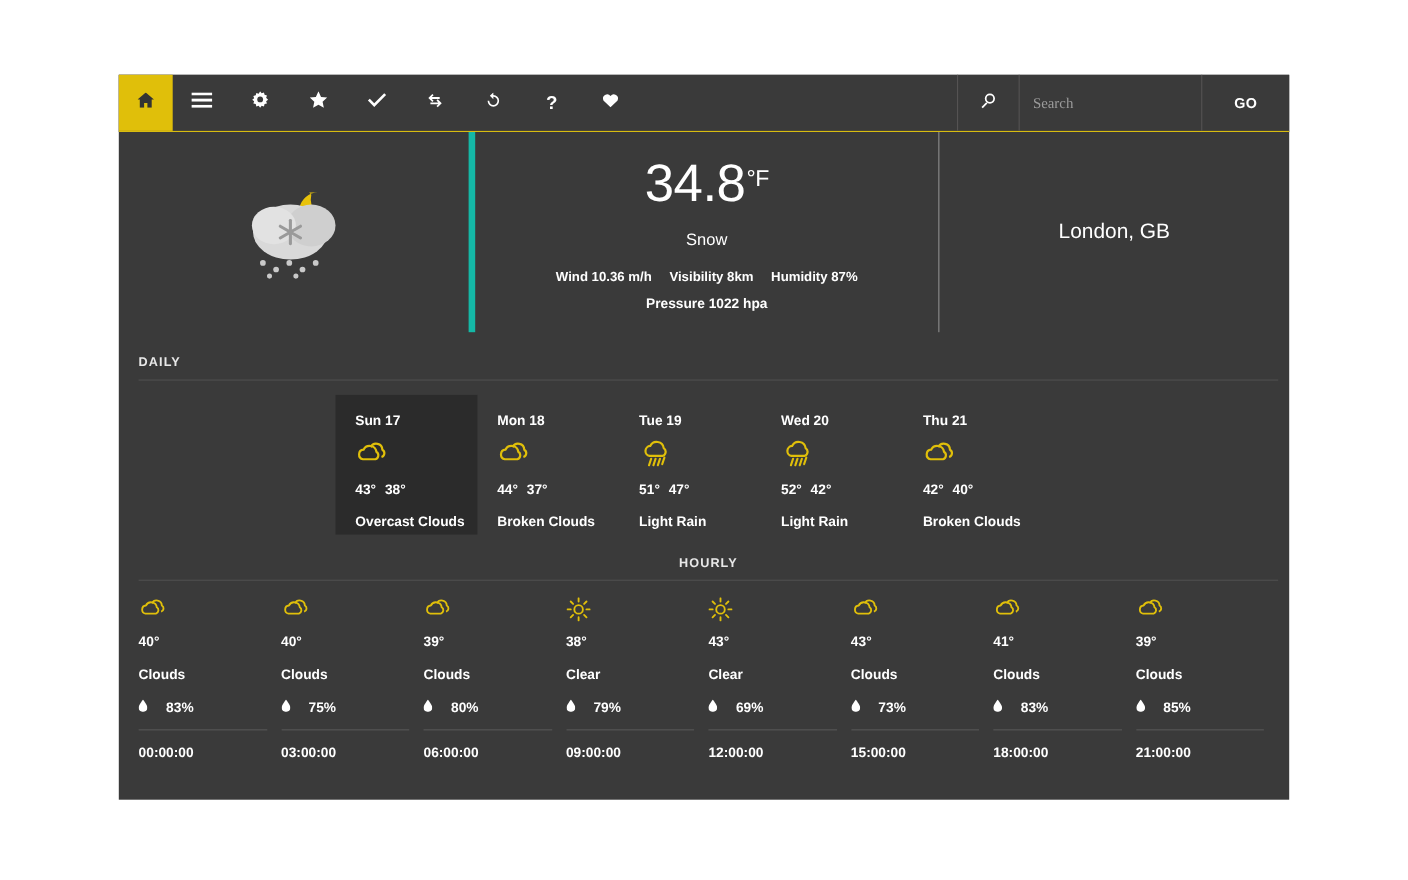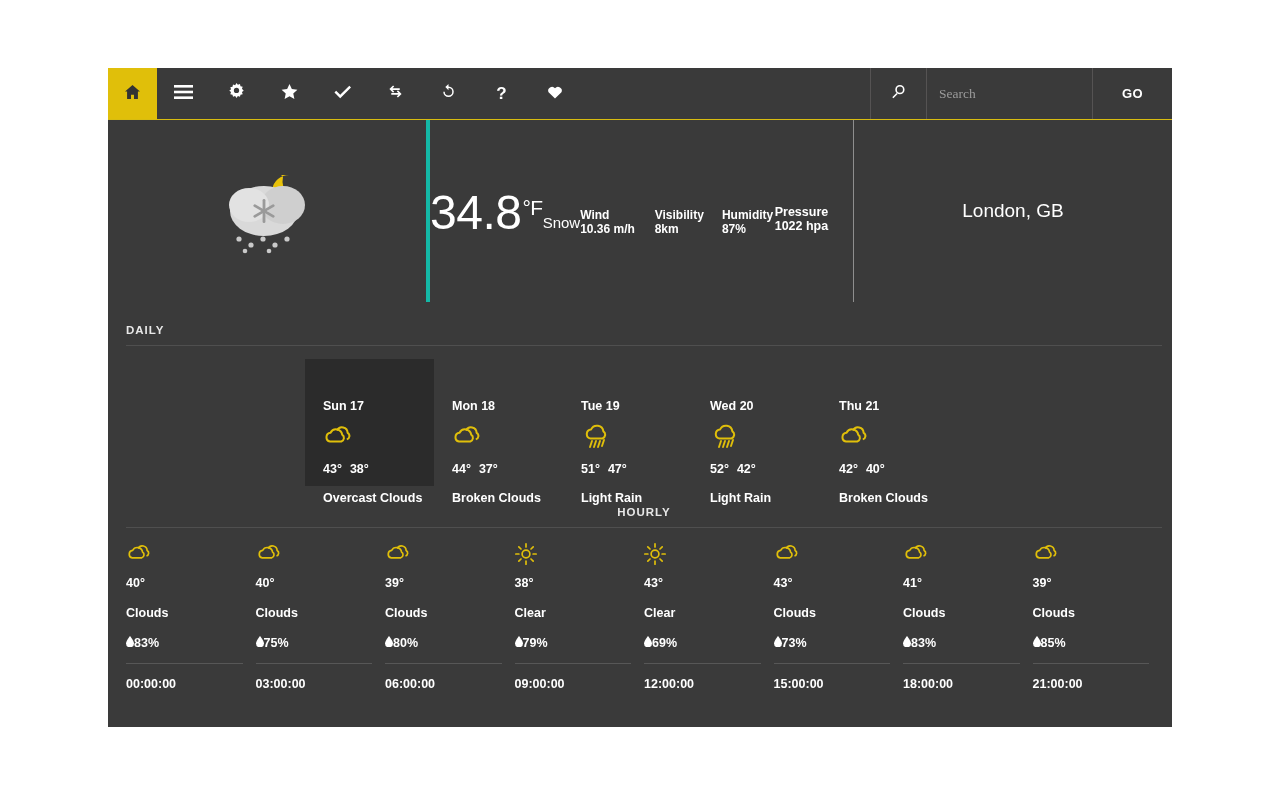--- a/index.html
+++ b/index.html
@@ -90,23 +90,23 @@
     min-height: 182px;
     display: flex;
     align-items: stretch;
   }
   .cur-icon {
     width: 318px;
     display: flex; align-items: center; justify-content: center;
   }
   .cur-main {
     width: 428px;
-    border-left: 4px solid #14b8a6;
+    border-left: 6px solid #14b8a6;
     border-right: 1px solid #8e8e8e;
-    display: flex; flex-direction: row;
+    display: flex; flex-direction: column;
     align-items: center; justify-content: center;
     padding-top: 4px;
   }
   .cur-temp {
     font-size: 48px;
     font-weight: normal;
     letter-spacing: -0.5px;
     line-height: 1;
   }
   .cur-temp .unit {
@@ -156,21 +156,21 @@
     padding-left: 197px;
     margin-top: 13px;
     height: 127px;
   }
   .daily-card {
     width: 129px;
     padding: 16px 0 0 18px;
     cursor: pointer;
   }
   .daily-card.selected { background: #2b2b2b; }
-  .d-day { font-size: 12.5px; font-weight: bold; color: #ffffff; margin-top: 24px; }
+  .d-day { font-size: 12.5px; font-weight: bold; color: #ffffff; }
   .d-icon { margin-top: 11px; height: 26px; }
   .d-temps { font-size: 12.5px; font-weight: bold; margin-top: 12px; }
   .d-temps .lo { margin-left: 8px; }
   .d-desc { font-size: 12.5px; font-weight: bold; margin-top: 15px; white-space: nowrap; }
 
   
   .hourly-row {
     display: flex;
     margin: 8px 10px 0 18px;
     height: 140px;
@@ -178,21 +178,21 @@
   .hourly-card {
     width: 130px;
     padding-top: 7px;
     cursor: pointer;
   }
   .h-icon { height: 24px; }
   .h-temp { font-size: 12.5px; font-weight: bold; margin-top: 9px; }
   .h-desc { font-size: 12.5px; font-weight: bold; margin-top: 16px; }
   .h-hum {
     font-size: 12.5px; font-weight: bold; margin-top: 16px;
-    display: flex; align-items: center; gap: 0;
+    display: flex; align-items: center; gap: 17px;
   }
   .h-sep {
     border-bottom: 1px solid #575757;
     margin: 13px 13px 0 0;
   }
   .h-time { font-size: 12.5px; font-weight: bold; margin-top: 13px; }
 
   .drop { width: 8px; height: 11px; display: inline-block; }
 </style>
 </head>

